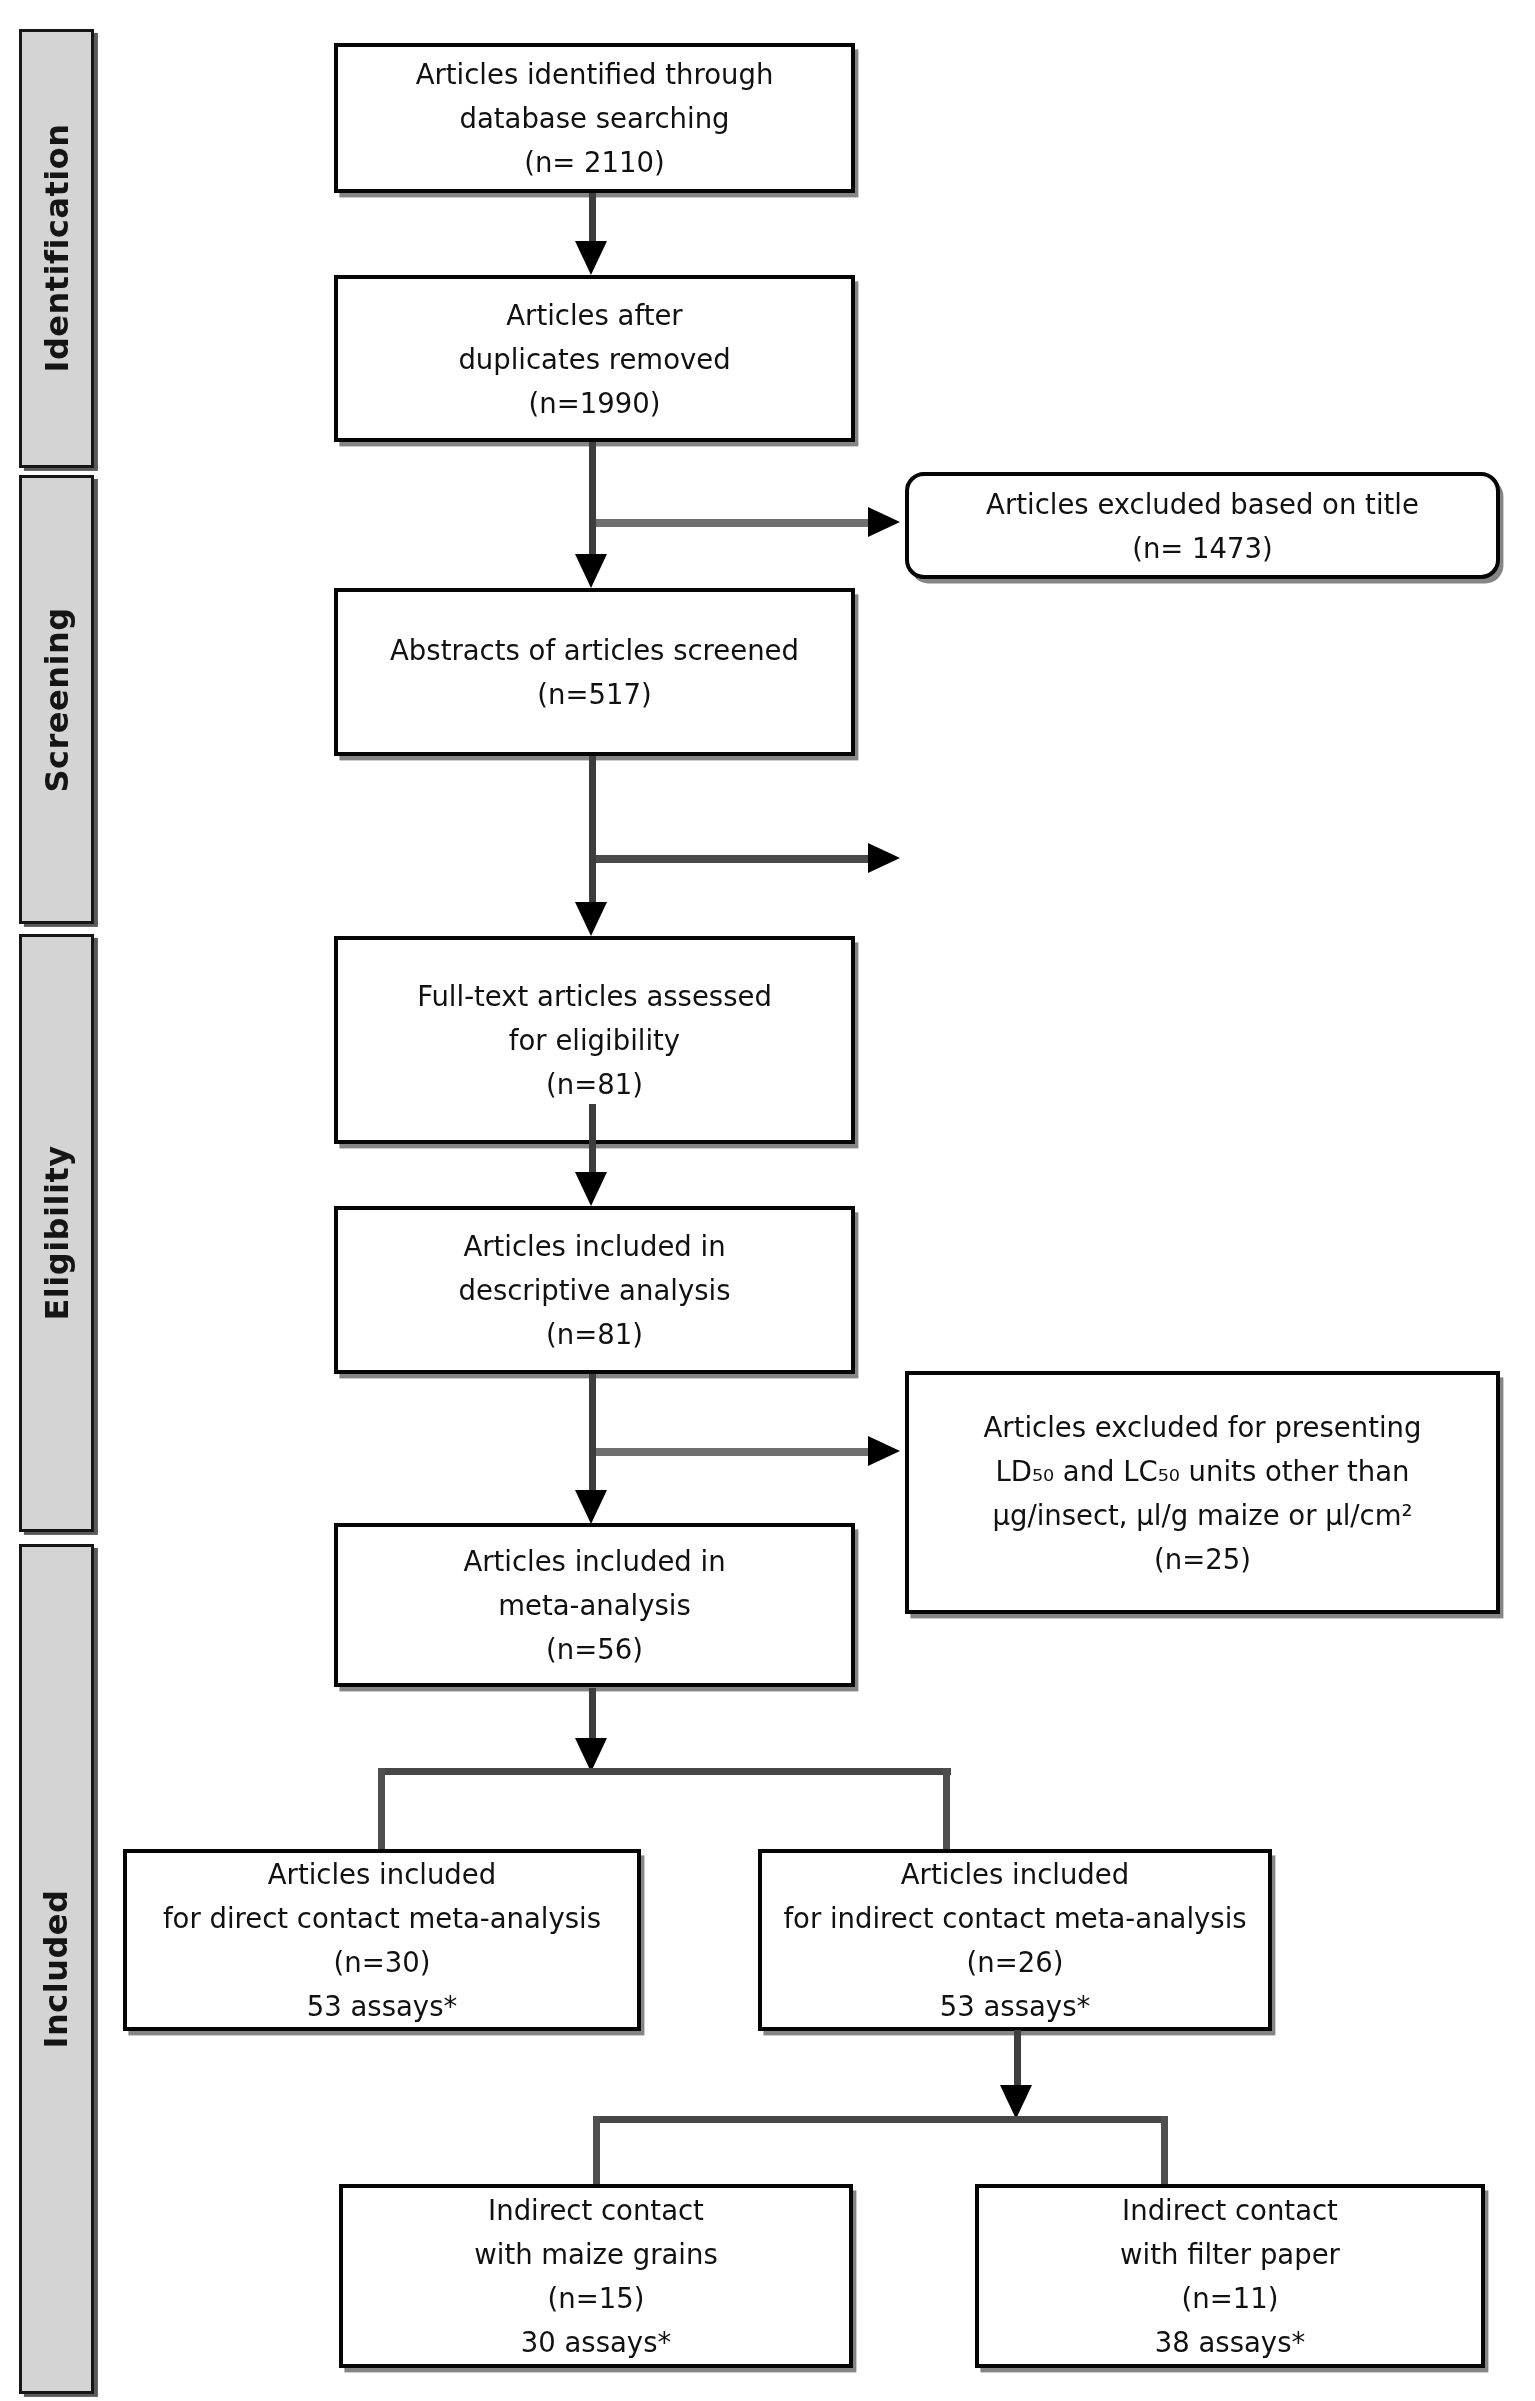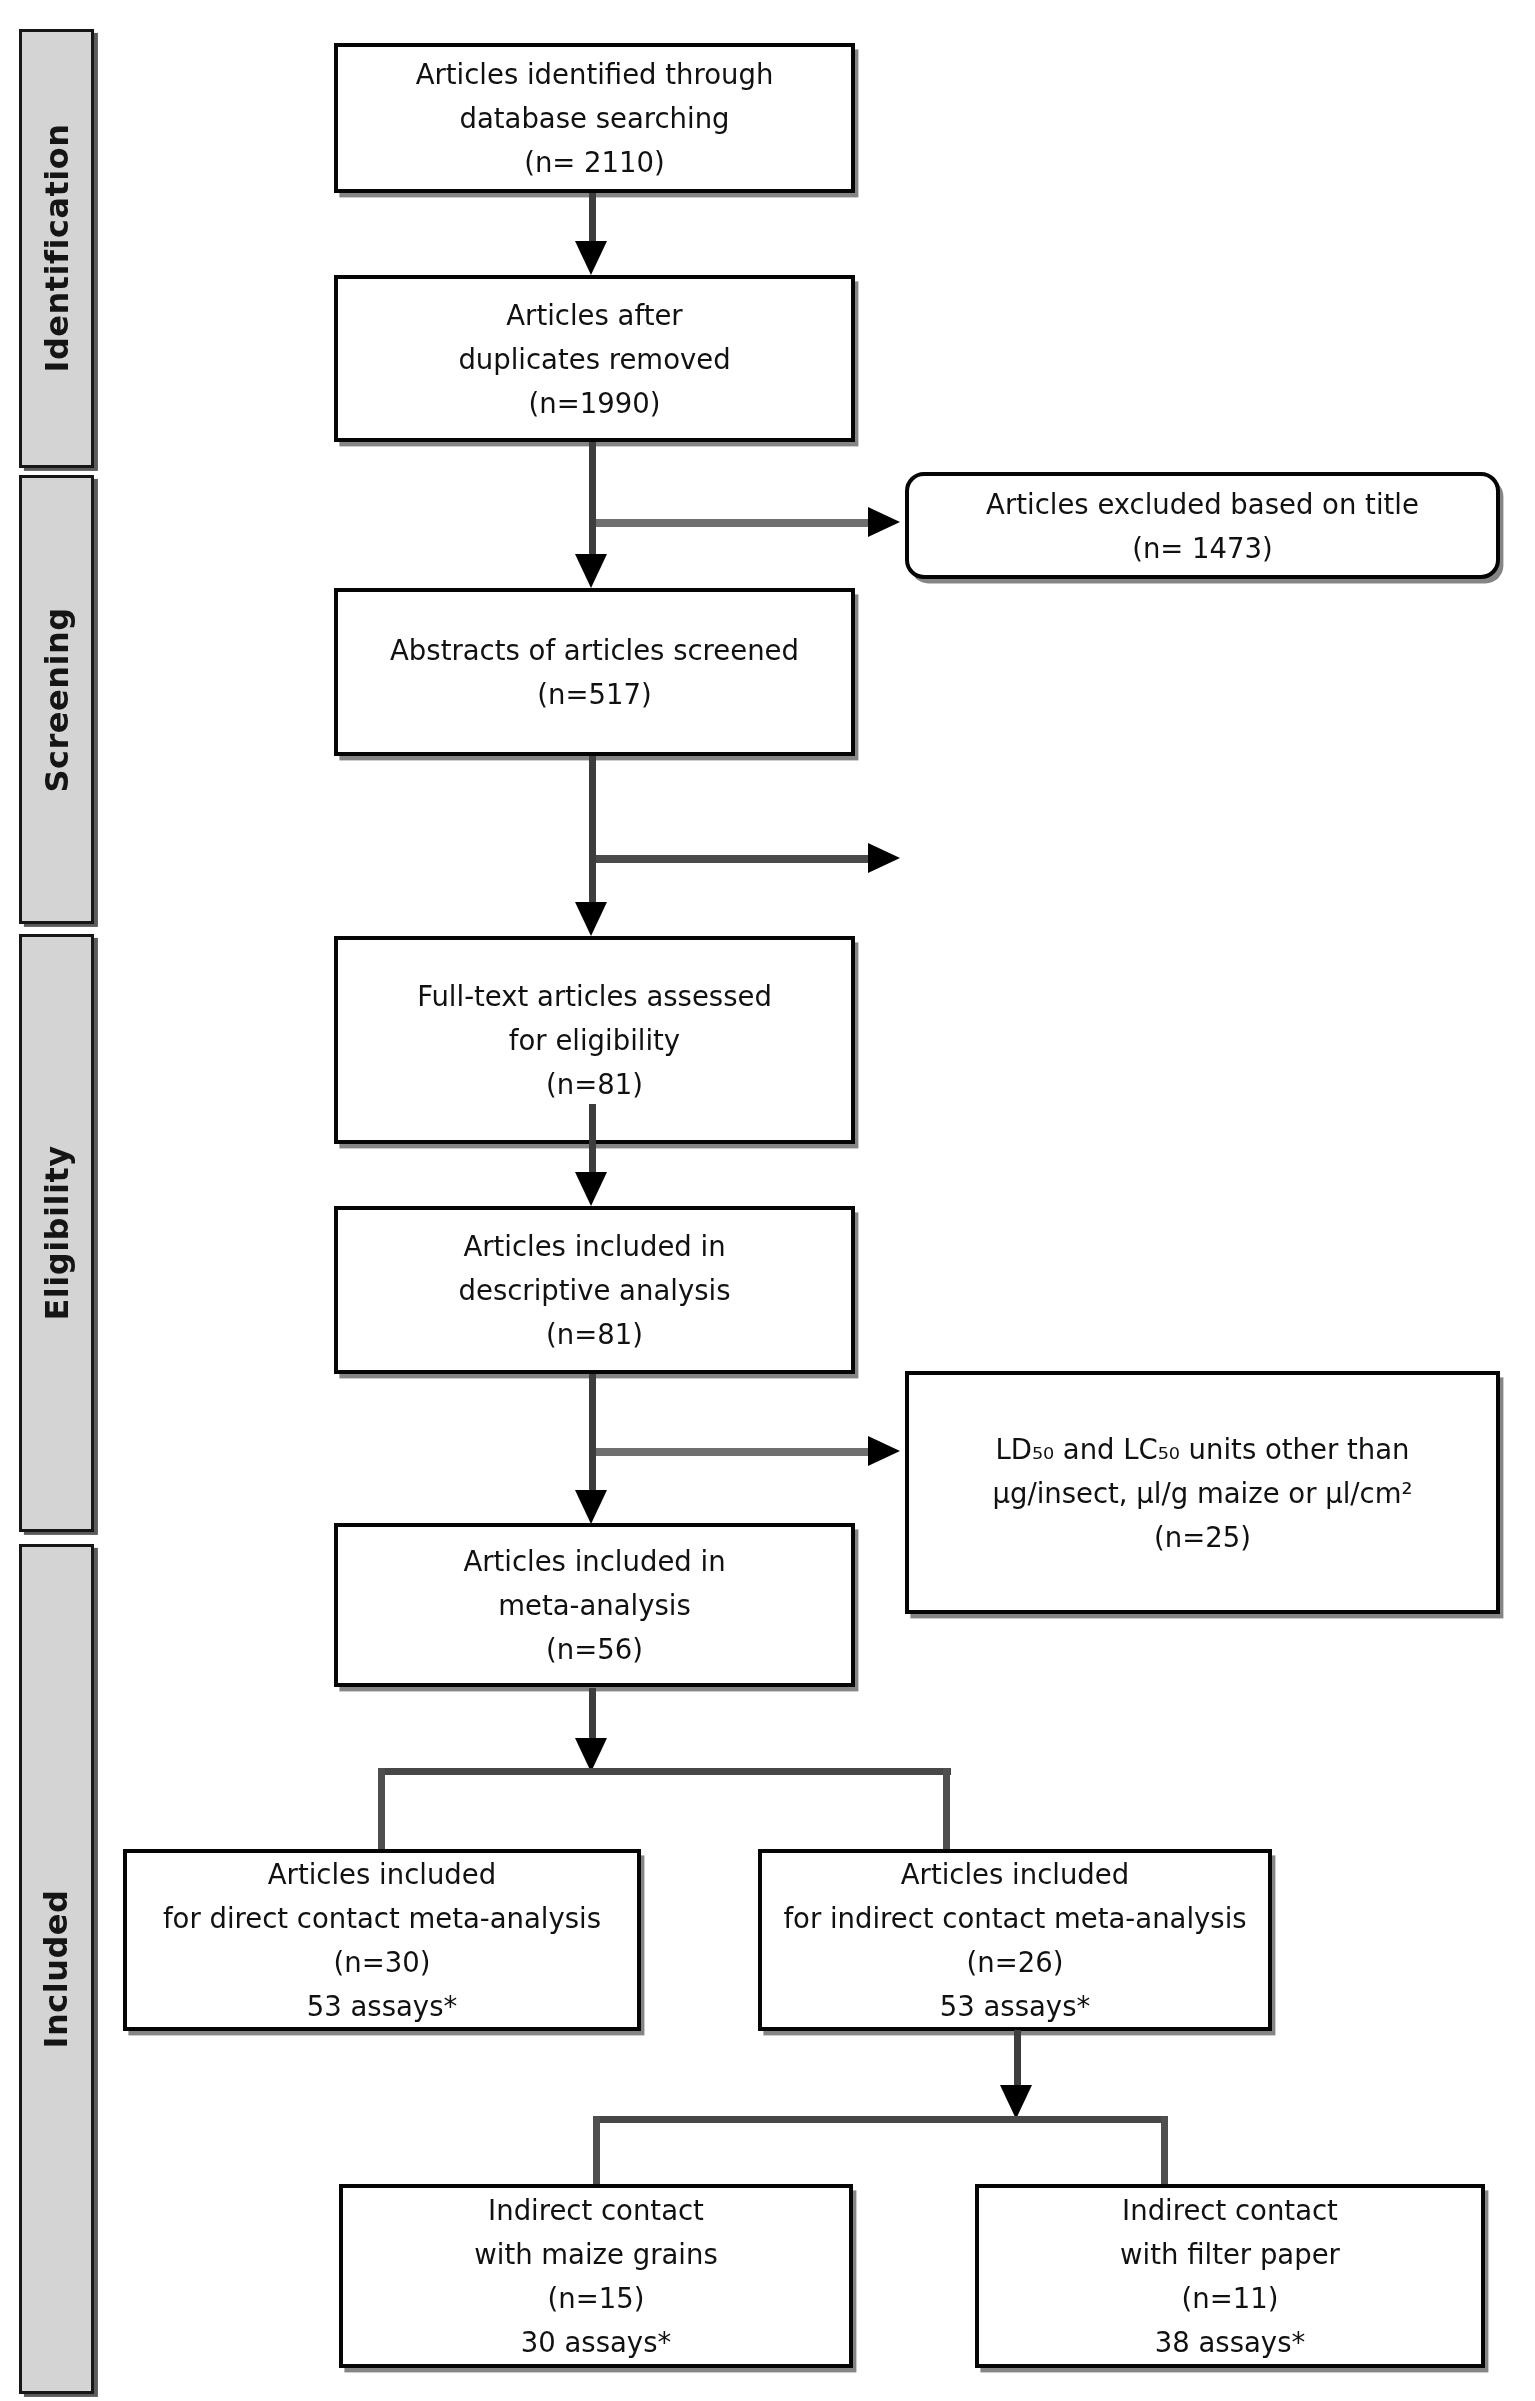--- a/index.html
+++ b/index.html
@@ -143,20 +143,21 @@
     <div>38 assays*</div>
   </div>
 
   <div class="fbox" style="left:905px;top:472px;width:595px;height:107px;border-radius:19px;">
     <div>Articles excluded based on title</div>
     <div>(n= 1473)</div>
   </div>
 
 
   <div class="fbox" style="left:905px;top:1371px;width:595px;height:243px;">
+    <div>Articles excluded for presenting</div>
     <div>LD₅₀ and LC₅₀ units other than</div>
     <div>µg/insect, µl/g maize or µl/cm²</div>
     <div>(n=25)</div>
   </div>
 
   <div class="vline" style="left:589px;top:193px;height:50px;"></div>
   <div class="arrow-down" style="left:575px;top:241px;"></div>
 
   <div class="vline" style="left:589px;top:442px;height:114px;"></div>
   <div class="arrow-down" style="left:575px;top:554px;"></div>

